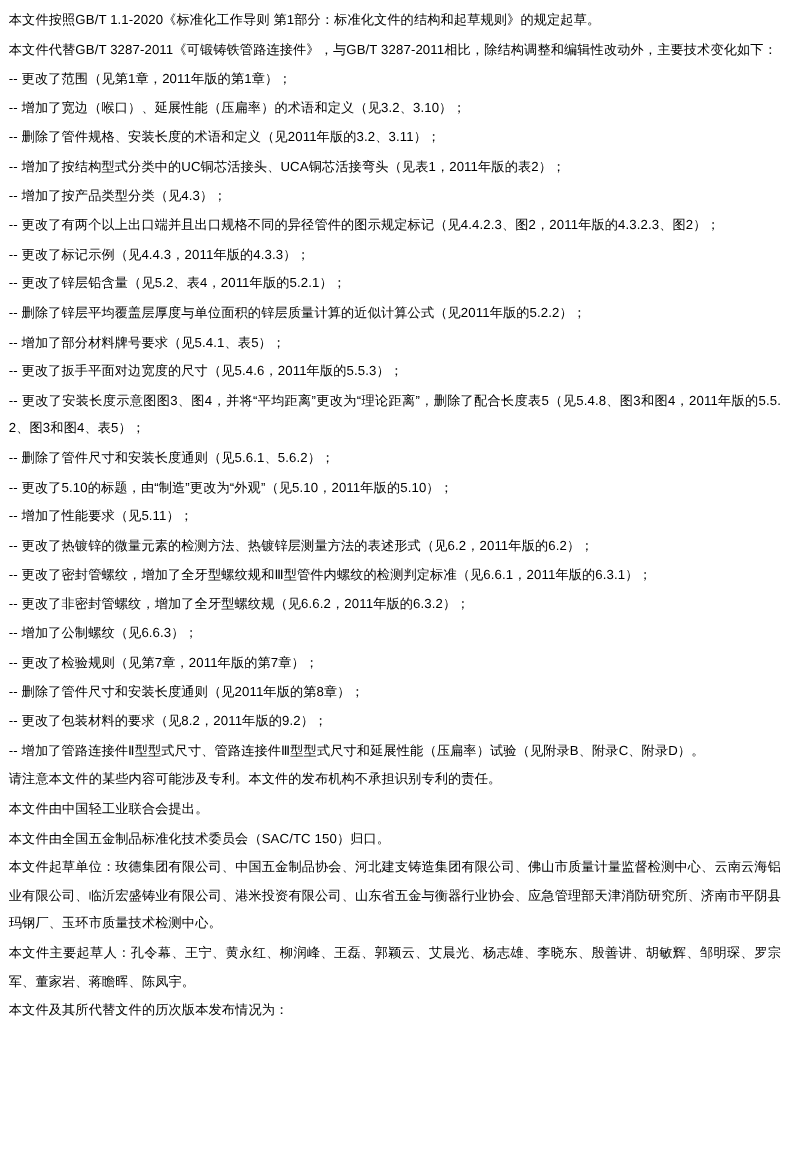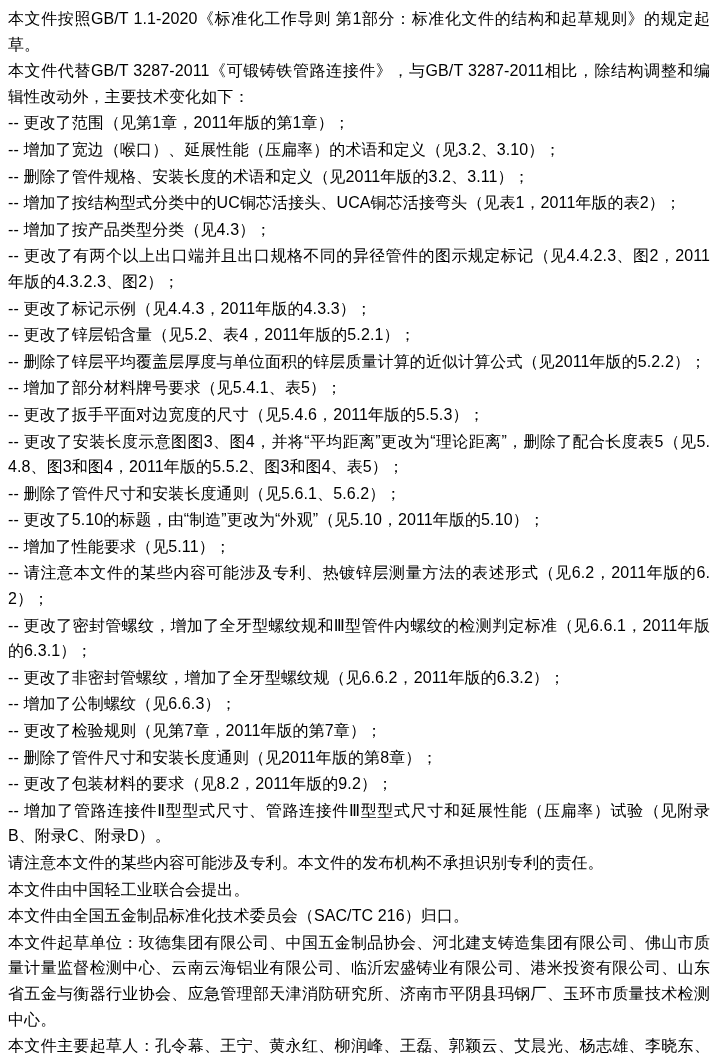--- a/index.html
+++ b/index.html
@@ -14,21 +14,21 @@
     color: #000000;
   }
   #doc {
     width: 718px;
     box-sizing: border-box;
     padding: 6px 8px 4px 8px;
   }
   p.para {
     margin: 0 0 1px 0;
     padding: 0;
-    font-size: 16px;
+    font-size: 12px;
     line-height: 25.6px;
     text-align: justify;
     text-justify: inter-ideograph;
     letter-spacing: 0.1px;
     word-break: break-all;
   }
 </style>
 </head>
 <body>
 
@@ -43,28 +43,28 @@
   <p class="para">-- 更改了有两个以上出口端并且出口规格不同的异径管件的图示规定标记（见4.4.2.3、图2，2011年版的4.3.2.3、图2）；</p>
   <p class="para">-- 更改了标记示例（见4.4.3，2011年版的4.3.3）；</p>
   <p class="para">-- 更改了锌层铅含量（见5.2、表4，2011年版的5.2.1）；</p>
   <p class="para">-- 删除了锌层平均覆盖层厚度与单位面积的锌层质量计算的近似计算公式（见2011年版的5.2.2）；</p>
   <p class="para">-- 增加了部分材料牌号要求（见5.4.1、表5）；</p>
   <p class="para">-- 更改了扳手平面对边宽度的尺寸（见5.4.6，2011年版的5.5.3）；</p>
   <p class="para">-- 更改了安装长度示意图图3、图4，并将“平均距离”更改为“理论距离”，删除了配合长度表5（见5.4.8、图3和图4，2011年版的5.5.2、图3和图4、表5）；</p>
   <p class="para">-- 删除了管件尺寸和安装长度通则（见5.6.1、5.6.2）；</p>
   <p class="para">-- 更改了5.10的标题，由“制造”更改为“外观”（见5.10，2011年版的5.10）；</p>
   <p class="para">-- 增加了性能要求（见5.11）；</p>
-  <p class="para">-- 请注意本文件的某些内容可能涉及专利、热镀锌层测量方法的表述形式（见6.2，2011年版的6.2）；</p>
+  <p class="para">-- 更改了热镀锌的微量元素的检测方法、热镀锌层测量方法的表述形式（见6.2，2011年版的6.2）；</p>
   <p class="para">-- 更改了密封管螺纹，增加了全牙型螺纹规和Ⅲ型管件内螺纹的检测判定标准（见6.6.1，2011年版的6.3.1）；</p>
   <p class="para">-- 更改了非密封管螺纹，增加了全牙型螺纹规（见6.6.2，2011年版的6.3.2）；</p>
   <p class="para">-- 增加了公制螺纹（见6.6.3）；</p>
   <p class="para">-- 更改了检验规则（见第7章，2011年版的第7章）；</p>
   <p class="para">-- 删除了管件尺寸和安装长度通则（见2011年版的第8章）；</p>
   <p class="para">-- 更改了包装材料的要求（见8.2，2011年版的9.2）；</p>
   <p class="para">-- 增加了管路连接件Ⅱ型型式尺寸、管路连接件Ⅲ型型式尺寸和延展性能（压扁率）试验（见附录B、附录C、附录D）。</p>
   <p class="para">请注意本文件的某些内容可能涉及专利。本文件的发布机构不承担识别专利的责任。</p>
   <p class="para">本文件由中国轻工业联合会提出。</p>
-  <p class="para">本文件由全国五金制品标准化技术委员会（SAC/TC 216）归口。</p>
+  <p class="para">本文件由全国五金制品标准化技术委员会（SAC/TC 150）归口。</p>
   <p class="para">本文件起草单位：玫德集团有限公司、中国五金制品协会、河北建支铸造集团有限公司、佛山市质量计量监督检测中心、云南云海铝业有限公司、临沂宏盛铸业有限公司、港米投资有限公司、山东省五金与衡器行业协会、应急管理部天津消防研究所、济南市平阴县玛钢厂、玉环市质量技术检测中心。</p>
   <p class="para">本文件主要起草人：孔令幕、王宁、黄永红、柳润峰、王磊、郭颖云、艾晨光、杨志雄、李晓东、殷善讲、胡敏辉、邹明琛、罗宗军、董家岩、蒋瞻晖、陈凤宇。</p>
   <p class="para">本文件及其所代替文件的历次版本发布情况为：</p>
 
 </div>
 
 </body></html>

